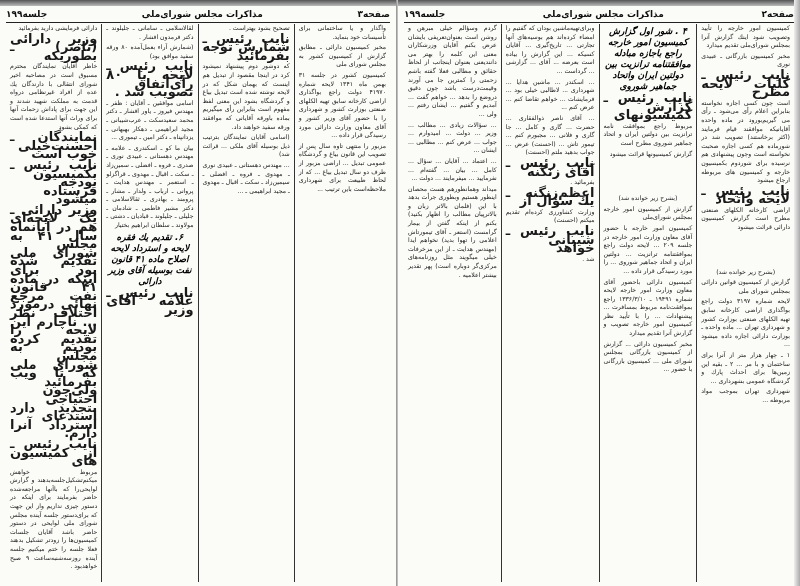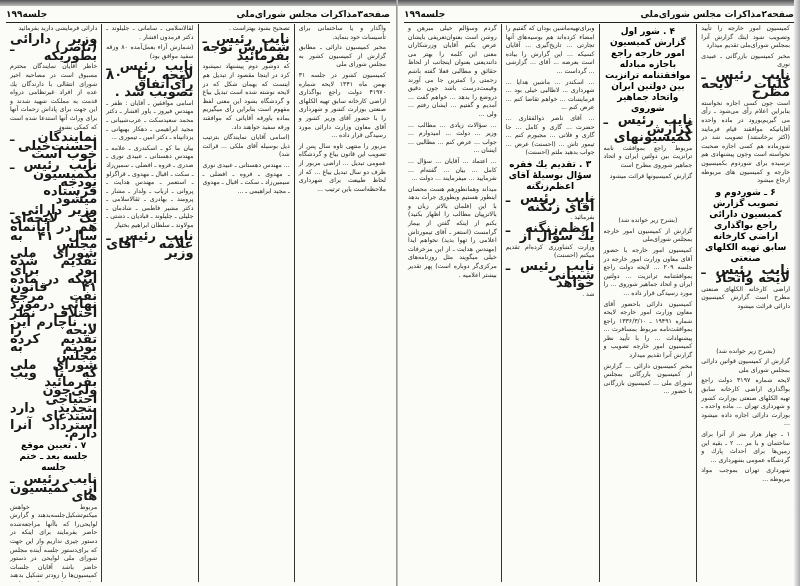--- a/index.html
+++ b/index.html
@@ -4,26 +4,26 @@
 <style>
   html, body { margin:0; padding:0; }
   body { width:800px; height:586px; background:#7d7d7d; overflow:hidden; font-family:"DejaVu Sans", sans-serif; position:relative; }
   .spread { position:absolute; left:0; top:0; width:800px; height:586px; display:flex; }
   .page { position:relative; height:586px; background:#fbfbf8; overflow:hidden; }
   .page.left { width:396px; }
   .page.right { width:402px; margin-left:2px; }
   .gutter { position:absolute; left:396px; top:0; width:4px; height:586px; background:linear-gradient(to right,#8a8a8a,#cfcfcf,#8a8a8a); }
   .topshade { position:absolute; left:0; top:0; width:100%; height:6px; background:linear-gradient(#555,#bbb); }
   .header { position:absolute; top:7px; left:6px; right:6px; height:13px; display:flex; justify-content:space-between; align-items:center; direction:rtl; font-size:9px; font-weight:bold; color:#111; border-bottom:1.5px solid #222; padding-bottom:2px; }
-  .header .title { flex:1; text-align:right; }
+  .header .title { flex:1; text-align:center; }
   .cols { position:absolute; top:24px; left:6px; right:6px; bottom:4px; display:flex; flex-direction:row-reverse; gap:0; }
   .col { flex:1; padding:0 4px; border-left:1px solid #333; direction:rtl; text-align:justify; font-size:6.2px; line-height:8.6px; color:#1a1a1a; overflow:hidden; }
   .col:last-child { border-left:none; }
   .col p { margin:0 0 2px 0; }
-  .col .h { font-weight:bold; font-size:9px; line-height:11px; text-align:center; margin:2px 0; color:#000; }
+  .col .h { font-weight:bold; font-size:9px; line-height:11px; text-align:center; margin:2px 0; color:#000;font-style:italic; }
   .col .sp { font-weight:bold; font-size:13px; }
   .col .c { text-align:center;margin-top:36px; }
   .margin-mark { position:absolute; right:0; top:0; width:6px; height:586px; background:linear-gradient(to left,#aaa,#f0f0f0); }
 </style>
 </head>
 <body>
 
 <div class="spread">
 
   <div class="page left">
@@ -46,30 +46,30 @@
           <p>که دوشور دوم پیشنهاد نمیشود کرد در اینجا مقصود از تبدیل هم اینست که بهمان شکل که در لایحه نوشته شده است تبدیل بیاغ و گردشگاه بشود این معنی لفظ مفهوم است بنابراین رأی میگیریم بماده باورقه آقایانی که موافقند ورقه سفید خواهند داد.</p>
           <p>(اسامی آقایان نمایندگان بترتیب ذیل بوسیله آقای ملکی ... قرائت شد)</p>
           <p>... مهندس دهستانی ـ عبیدی نوری ـ مهدوی ـ فروه ـ افضلی ـ سیمین‌زاد ـ سکت ـ اقبال ـ مهدوی ـ مجید ابراهیمی ـ ...</p>
         </div>
         <div class="col">
           <p>لقالاسلامی ـ سامانی ـ جلیلوند ـ دکتر فرمدون افشار .</p>
           <p>(شمارش آراء بعمل‌آمده ۸۰ ورقه سفید موافق بود)</p>
           <p class="sp">نایب رئیس ـ لایحه با ۸۰ رأی‌اتفاق تصویب شد .</p>
           <p>اسامی موافقین ـ آقایان : ظفر ـ مهندس فیروز ـ یاور افشار ـ دکتر محمد سعید‌سکت ـ عرب‌شیبانی ـ مجید ابراهیمی ـ دهکار بهبهانی ـ یزدانپناه ـ دکتر امین ـ تیموری ...</p>
           <p>بیان ما کو ـ اسکندری ـ علامه ـ مهندس دهستانی ـ عبیدی نوری ـ صدری ـ فروه ـ افضلی ـ سمین‌زاد ـ سکت ـ اقبال ـ مهدوی ـ قراگزلو ـ استعمر ـ مهندس هدایت ـ پروانی ـ ارباب ـ ولدار ـ مشار ـ پرومند ـ بهادری ـ ثقالاسلامی ـ دکتر مشیر فاطمی ـ شادمان ـ جلیلی ـ جلیلوند ـ قبادیان ـ دشتی ـ مولاوند ـ سلطان ابراهیم بختیار</p>
+          <p class="h">۶. تقدیم یك فقره لایحه و استرداد لایحه اصلاح ماده ۴۱ قانون نفت بوسیله آقای وزیر دارائی</p>
           <p class="sp">نایب رئیس ـ علامه آقای وزیر</p>
         </div>
         <div class="col">
           <p>دارائی فرمایشی دارید بفرمائید</p>
           <p class="sp">وزیر دارائی (ناصر) ـ بطوریکه</p>
           <p>خاطر آقایان نمایندگان محترم مسبوق است در مصاحبه اخیر شورای انتقالی با دارندگان یك عده از افراد غیرنظامی درواه قدمت به مملکت شهید شدند و این جهت برای پاداش زحمات آنها برای وراث آنها استدعا شده است که کمکی بشود</p>
           <p class="sp">نمایندگان ـ احسنت‌خیلی خوب است</p>
           <p class="sp">نایب رئیس ـ بکمیسیون بودجه فرستاده میشود</p>
           <p class="sp">وزیر دارائی ـ یک لایحه‌ای هم در آبانماه سال ۴۱ به مجلس شورای ملی تقدیم شده بود برای اینکه در ماده ۴۱ قانون نفت مرجع نهائی درمورد اختلاف نظر ... ناچارم این لایحه را تقدیم کرده بودیم به مجلس شورای ملی که تا ویب بفرمائید ولی‌چون احتیاجی بتجدید دارد استدعای استرداد آنرا دارم.</p>
-          <p class="h">۷ . تعیین موقع جلسه بعد ـ ختم جلسه</p>
           <p class="sp">نایب رئیس ـ از کمیسیون های</p>
           <p>مربوط خواهش میکنم‌تشکیل‌جلسه‌بدهند و گزارش لوایحی‌را که باآنها مراجعه‌شده حاضر بفرمایند برای اینکه در دستور چیزی نداریم واز این جهت که برای‌دستور جلسه آینده مجلس شورای ملی لوایحی در دستور حاضر باشد آقایان جلسات کمیسیون‌ها را زودتر تشکیل بدهند فعلا جلسه را ختم میکنیم جلسه آینده روزسه‌شنبه‌ساعت ۹ صبح خواهدبود .</p>
           <p class="c">(مجلس یکساعت ونیم قبل از ظهر ـ ختم شد)</p>
           <p class="sp c">نایب‌رئیس مجلس شورای‌ملی ـ اردلان</p>
         </div>
       </div>
   </div>
 
   <div class="gutter"></div>
 
@@ -79,21 +79,20 @@
       <span>صفحه۲</span>
       <span class="title">مذاکرات مجلس شورای‌ملی</span>
       <span>جلسه۱۹۹</span>
     </div>
     <div class="cols" id="right-cols">
         <div class="col">
           <p>کمیسیون امور خارجه را تأیید وتصویب شود اینك گزارش آنرا بمجلس شورای‌ملی تقدیم میدارد</p>
           <p>مخبر کمیسیون بازرگانی ـ عبیدی نوری</p>
           <p class="sp">نایب رئیس ـ کلیات لایحه مطرح</p>
           <p>است چون کسی اجازه نخواسته بنابراین اعلام رأی می‌شود ـ رأی می گیریم‌بورود در ماده واحده آقایانیکه موافقند قیام فرمایند (اکثر برخاستند) تصویب شد در شورماده هم کسی اجازه صحبت نخواسته است وچون پیشنهادی هم نرسیده برای شوردوم بکمیسیون خارجه و کمیسیون های مربوطه ارجاع میشود</p>
-          <p class="h">۶ ـ شوردوم و تصویب گزارش کمیسیون دارائی راجع بواگذاری اراضی کارخانه سابق تهیه الکلهای صنعتی</p>
           <p class="sp">نایب رئیس ـ لایحه واتحاد</p>
           <p>اراضی کارخانه الکلهای صنعتی مطرح است گزارش کمیسیون دارائی قرائت میشود</p>
           <p class="c">(بشرح زیر خوانده شد)</p>
           <p>گزارش از کمیسیون قوانین دارائی بمجلس شورای ملی</p>
           <p>لایحه شماره ۳۱۹۷ دولت راجع بواگذاری اراضی کارخانه سابق تهیه الکلهای صنعتی بوزارت کشور و شهرداری تهران ... ماده واحده ـ بوزارت دارائی اجازه داده میشود ...</p>
           <p>۱ ـ چهار هزار متر از آنرا برای ساختمان و با مر ... ۲ ـ بقیه این زمین‌ها برای احداث پارك و گردشگاه عمومی بشهرداری ...</p>
           <p>شهرداری تهران بموجب مواد مربوطه ...</p>
         </div>
         <div class="col">
           <p class="h">۴ . شور اول گزارش کمیسیون امور خارجه راجع باجازه مبادله موافقتنامه ترانزیت بین دولتین ایران واتحاد جماهیر شوروی</p>
@@ -103,21 +102,20 @@
           <p class="c">(بشرح زیر خوانده شد)</p>
           <p>گزارش از کمیسیون امور خارجه بمجلس شورای‌ملی</p>
           <p>کمیسیون امور خارجه با حضور آقای معاون وزارت امور خارجه در جلسه ۲۰۹ ... لایحه دولت راجع بموافقتنامه ترانزیت ... دولتین ایران و اتحاد جماهیر شوروی ... را مورد رسیدگی قرار داده ...</p>
           <p>کمیسیون دارائی باحضور آقای معاون وزارت امور خارجه لایحه شماره ۱۹۴۹۱ ـ ۱۳۳۶/۳/۱۰ راجع بموافقت‌نامه مربوط بمسافرت ... پیشنهادات ... را با تأیید نظر کمیسیون امور خارجه تصویب و گزارش آنرا تقدیم میدارد</p>
           <p>مخبر کمیسیون دارائی ... گزارش از کمیسیون بازرگانی بمجلس شورای ملی ... کمیسیون بازرگانی با حضور ...</p>
         </div>
         <div class="col">
           <p>وبرای‌تهیه‌ماشین بودان که گفتیم را امضاء کرده‌اند هم بوسیه‌های آنها تجارتی ... تاریخ‌گیری ... آقایان کسیکه ... این گزارش را بیاده است بعرضه ... آقای ... گزارشی ... گرداست ...</p>
           <p>... اسکندر ... ماشین هدایا ... شهرداری ... لاطالبی خیلی بود ... فرمایشات ... خواهم تقاضا کنم ... عرض کنم ...</p>
           <p>... آقای ناصر ذوالفقاری ... حضرت ... گاری و کامل ... جا گاری و فلانی ... مجبورم کنم ... تیمور تاش ... (احسنت) عرض ... جواب بدهید ملتم (احسنت)</p>
-          <p class="h">۳ . تقدیم یك فقره سؤال بوسیلهٔ آقای اعظم‌زنگنه</p>
           <p class="sp">نایب رئیس ـ آقای زنگنه</p>
           <p>بفرمائید .</p>
           <p class="sp">اعظم‌زنگنه ـ یك سؤال از</p>
           <p>وزارت کشاورزی کرده‌ام تقدیم میکنم (احسنت)</p>
           <p class="sp">نایب رئیس ـ شیبانی خواهد</p>
           <p>شد .</p>
         </div>
         <div class="col">
           <p>گردم وسؤالم خیلی مبرهن و روشن است بعنوان‌تعریفی بایشان عرض بکنم آقایان وزرشکاران معنی این کلمه را بهتر می دانند‌یعنی بعنوان اینجانب از لحاظ حقائق و مطالبی فعلا گفته باشم زحمتی را کمترین جا می آورند وقیمت‌درست باشد چون دقیق دروضع را بدهد ... خواهم گفت ... آمدیم و گفتیم ... ایشان رفتم ... ولی ...</p>
           <p>... سؤالات زیادی ... مطالب ... وزیر ... دولت ... امیدوارم ... جواب ... عرض کنم ... مطالبی ... ایشان ...</p>

